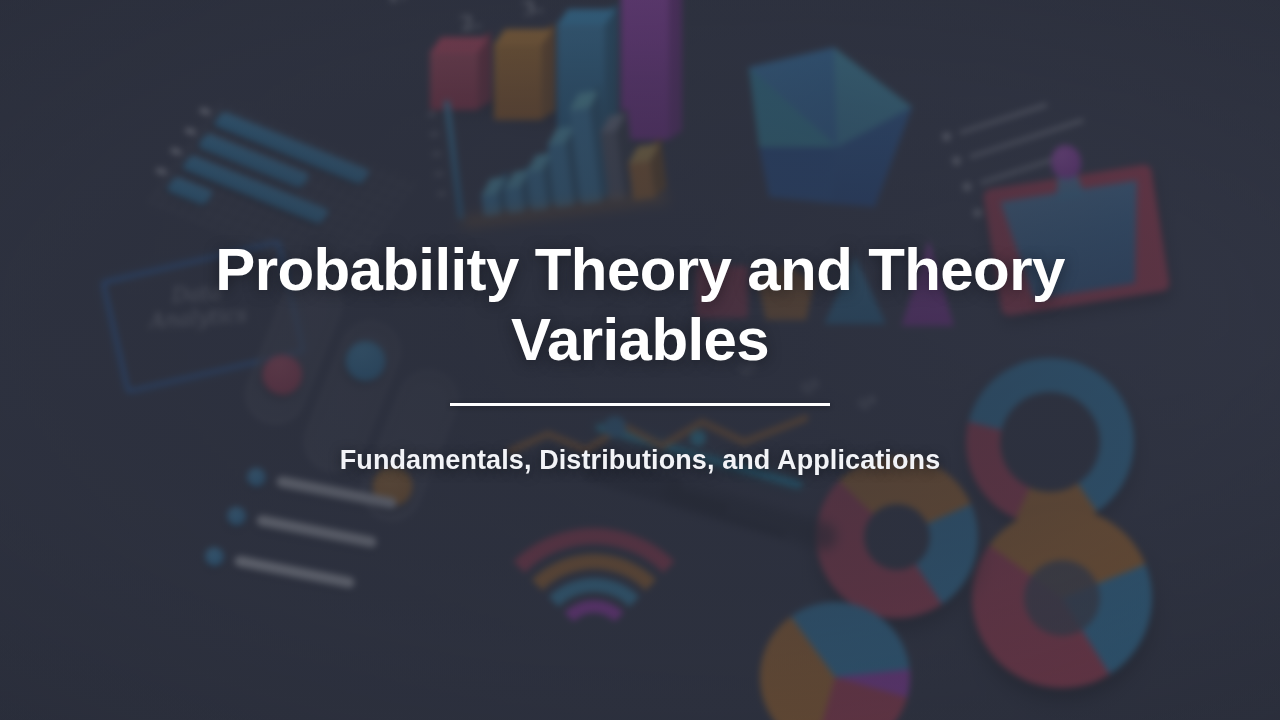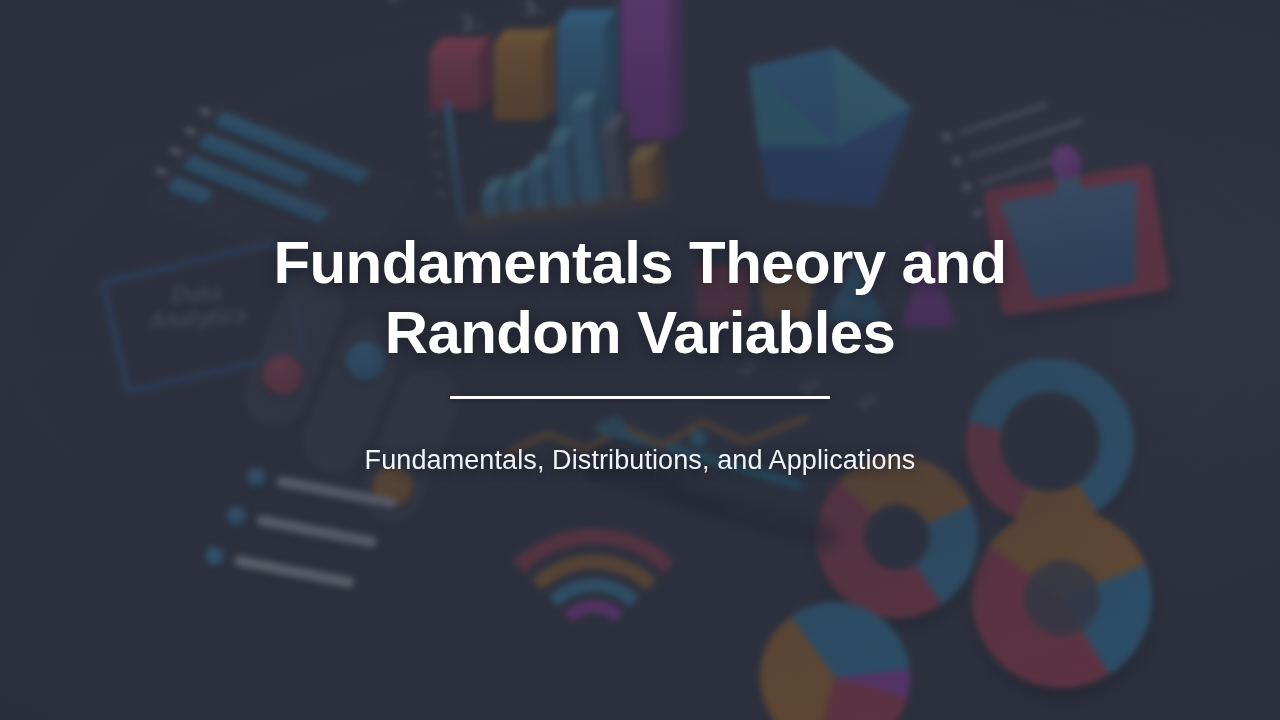--- a/index.html
+++ b/index.html
@@ -234,24 +234,24 @@
     text-shadow: 0 2px 14px rgba(14,16,22,.55);
   }
   #divider {
     width: 380px;
     height: 3px;
     background: #ffffff;
     margin: 28px 0 30px 0;
     box-shadow: 0 1px 5px rgba(14,16,22,.45);
   }
   #subtitle {
-    margin: 16px;
+    margin: 9px;
     color: #f2f3f7;
     font-size: 27px;
-    font-weight: normal;
+    font-weight: bold;
     letter-spacing: .1px;
     text-align: center;
     text-shadow: 0 2px 11px rgba(14,16,22,.6);
   }
 </style>
 </head>
 <body>
 
 <div id="slide">
 
@@ -457,18 +457,18 @@
 
       <div style="position:absolute;left:700px;top:540px;width:180px;height:28px;transform:rotate(17deg);background:rgba(24,27,35,.55);filter:blur(5px);border-radius:14px;"></div>
 
       <div class="vign"></div>
     </div>
   </div>
 
   <div id="overlay"></div>
 
   <div id="content">
-    <h1 id="title">Fundamentals Theory and Random Variables</h1>
+    <h1 id="title">Probability Theory and Theory Variables</h1>
     <div id="divider"></div>
     <h2 id="subtitle">Fundamentals, Distributions, and Applications</h2>
   </div>
 
 </div>
 
 </body></html>

